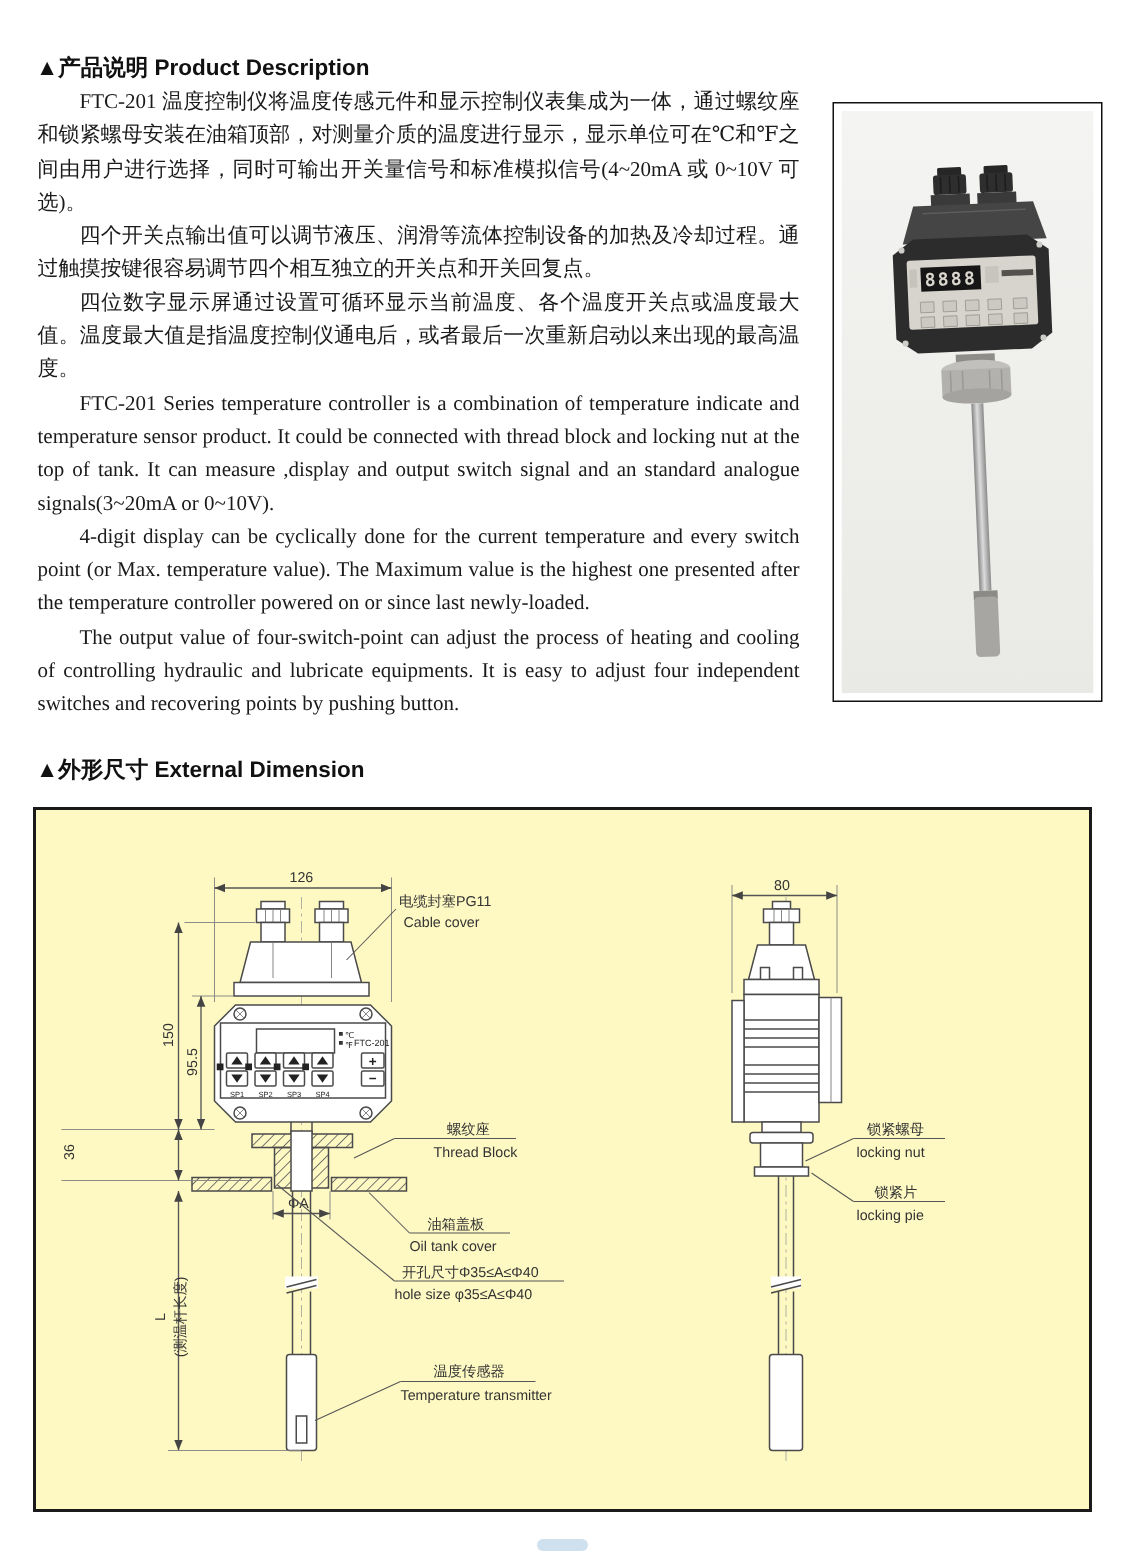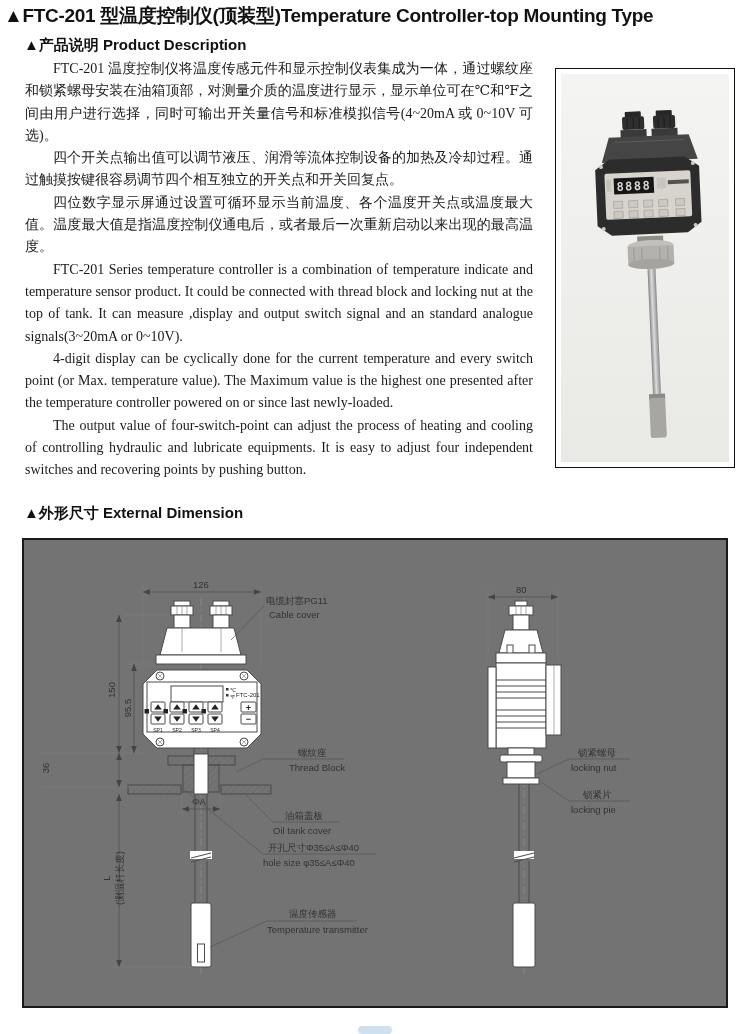--- a/index.html
+++ b/index.html
@@ -12,21 +12,21 @@
         font-weight:bold;font-size:15px;color:#111;white-space:nowrap;}
   #heading-product{left:24px;top:36px;text-align:right;}
   #heading-dimension{left:24px;top:504px;}
   .body-text{position:absolute;left:25px;top:58px;width:508px;text-align:justify;
         font-size:14px;line-height:22.3px;}
   .body-text p{margin:0;text-indent:2em;}
   .photo-frame{position:absolute;left:555px;top:68px;width:180px;height:400px;
         border:1px solid #111;background:#fff;box-sizing:border-box;}
   .photo-frame svg{position:absolute;left:5px;top:5px;}
   .dim-box{position:absolute;left:22px;top:538px;width:706px;height:470px;
-        border:2px solid #1a1a1a;box-sizing:border-box;background:#737373;}
+        border:2px solid #1a1a1a;box-sizing:border-box;background:#fef9c3;}
   .dim-box svg{width:100%;height:100%;display:block;}
   .footer-mark{position:absolute;left:358px;top:1026px;width:34px;height:8px;
         background:#cfe0ee;border-radius:4px;}
   
   .ln{stroke:#4a4a4a;stroke-width:1;fill:none;}
   .lnthin{stroke:#777;stroke-width:0.6;fill:none;}
   .fillw{fill:#ffffff;stroke:#4a4a4a;stroke-width:1;}
   .hatch{fill:url(#hatchP);stroke:#4a4a4a;stroke-width:1;}
   .extln{stroke:#808080;stroke-width:0.6;fill:none;}
   .dimln{stroke:#555;stroke-width:0.9;fill:none;}
@@ -34,21 +34,20 @@
   .ctr{stroke:#999;stroke-width:0.5;stroke-dasharray:8 3 2 3;fill:none;}
   .dimtxt{font-family:"Liberation Sans","DejaVu Sans",sans-serif;font-size:9.5px;fill:#333;}
   .lbl{font-family:"Liberation Sans","DejaVu Sans",sans-serif;font-size:9.5px;fill:#333;}
   .tiny{font-family:"Liberation Sans","DejaVu Sans",sans-serif;fill:#222;}
 </style>
 </head>
 <body>
 
 <div class="page">
 
-  <div class="doc-title">▲FTC-201 型温度控制仪(顶装型)Temperature Controller-top Mounting Type</div>
 
   <div class="sec-heading" id="heading-product">▲产品说明  Product Description</div>
 
   <div class="body-text">
     <p>FTC-201 温度控制仪将温度传感元件和显示控制仪表集成为一体，通过螺纹座和锁紧螺母安装在油箱顶部，对测量介质的温度进行显示，显示单位可在℃和℉之间由用户进行选择，同时可输出开关量信号和标准模拟信号(4~20mA 或 0~10V 可选)。</p>
     <p>四个开关点输出值可以调节液压、润滑等流体控制设备的加热及冷却过程。通过触摸按键很容易调节四个相互独立的开关点和开关回复点。</p>
     <p>四位数字显示屏通过设置可循环显示当前温度、各个温度开关点或温度最大值。温度最大值是指温度控制仪通电后，或者最后一次重新启动以来出现的最高温度。</p>
     <p>FTC-201 Series temperature controller is a combination of temperature indicate and temperature sensor product. It could be connected with thread block and locking nut at the top of tank. It can measure ,display and output switch signal and an standard analogue signals(3~20mA or 0~10V).</p>
     <p>4-digit display can be cyclically done for the current temperature and every switch point (or Max. temperature value). The Maximum value is the highest one presented after the temperature controller powered on or since last newly-loaded.</p>
     <p>The output value of four-switch-point can adjust the process of heating and cooling of controlling hydraulic and lubricate equipments. It is easy to adjust four independent switches and recovering points by pushing button.</p>

